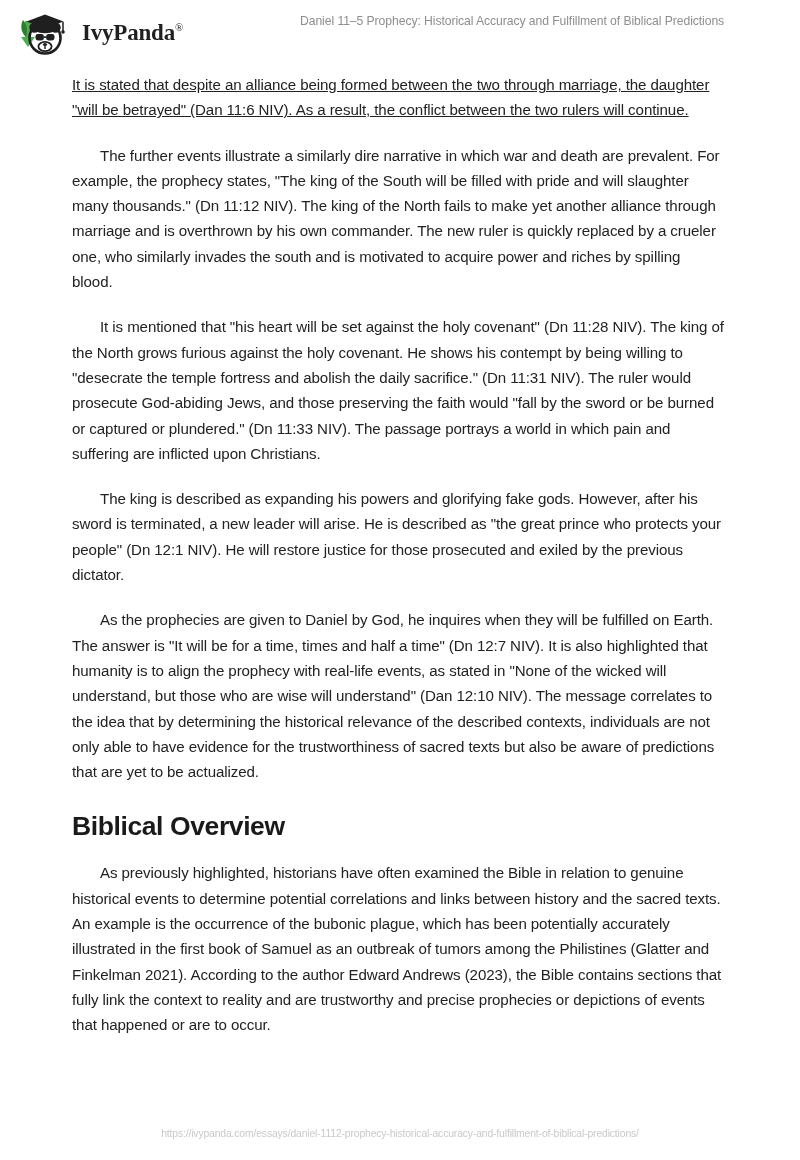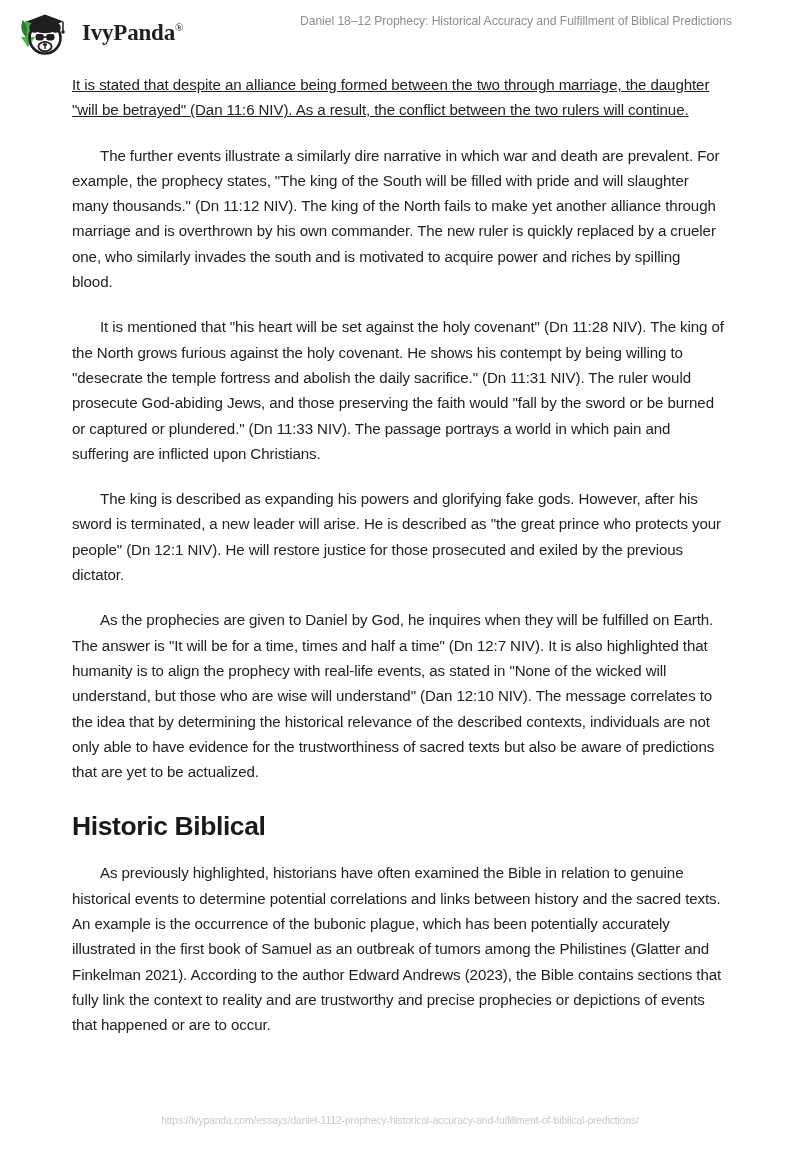--- a/index.html
+++ b/index.html
@@ -92,21 +92,21 @@
     line-height: 32px;
     font-weight: bold;
     color: #1a1a1a;
     letter-spacing: -0.4px;
   }
 
   
   .page-footer {
     position: absolute;
     left: 0;
-    bottom: 32px;
+    bottom: 19px;
     width: 800px;
     text-align: center;
   }
   .footer-url {
     font-size: 10.4px;
     color: #c9c9c9;
     letter-spacing: -0.15px;
     white-space: nowrap;
   }
 </style>
@@ -137,31 +137,31 @@
 
         <path d="M31 7.5 L49.5 14.5 L31 21.5 L12.5 14.5 Z" fill="#1f1f1f"></path>
         <path d="M22 17 L22 24 C25 27, 37 27, 40 24 L40 17 Z" fill="#1f1f1f"></path>
         <path d="M49 14.8 L49 24" stroke="#1f1f1f" stroke-width="1.5"></path>
         <circle cx="49" cy="25" r="1.8" fill="#1f1f1f"></circle>
       </svg>
     </span>
     <span class="brand-word"><span>IvyPanda</span><span class="reg">®</span></span>
   </div>
 
-  <div class="header-title">Daniel 18–12 Prophecy: Historical Accuracy and Fulfillment of Biblical Predictions</div>
+  <div class="header-title">Daniel 11–5 Prophecy: Historical Accuracy and Fulfillment of Biblical Predictions</div>
 </div>
 
 <div class="content">
 
   <p class="para no-indent">It is stated that despite an alliance being formed between the two through marriage, the daughter "will be betrayed" (Dan 11:6 NIV). As a result, the conflict between the two rulers will continue.</p>
   <p class="para">The further events illustrate a similarly dire narrative in which war and death are prevalent. For example, the prophecy states, "The king of the South will be filled with pride and will slaughter many thousands." (Dn 11:12 NIV). The king of the North fails to make yet another alliance through marriage and is overthrown by his own commander. The new ruler is quickly replaced by a crueler one, who similarly invades the south and is motivated to acquire power and riches by spilling blood.</p>
   <p class="para">It is mentioned that "his heart will be set against the holy covenant" (Dn 11:28 NIV). The king of the North grows furious against the holy covenant. He shows his contempt by being willing to "desecrate the temple fortress and abolish the daily sacrifice." (Dn 11:31 NIV). The ruler would prosecute God-abiding Jews, and those preserving the faith would "fall by the sword or be burned or captured or plundered." (Dn 11:33 NIV). The passage portrays a world in which pain and suffering are inflicted upon Christians.</p>
   <p class="para">The king is described as expanding his powers and glorifying fake gods. However, after his sword is terminated, a new leader will arise. He is described as "the great prince who protects your people" (Dn 12:1 NIV). He will restore justice for those prosecuted and exiled by the previous dictator.</p>
   <p class="para">As the prophecies are given to Daniel by God, he inquires when they will be fulfilled on Earth. The answer is "It will be for a time, times and half a time" (Dn 12:7 NIV). It is also highlighted that humanity is to align the prophecy with real-life events, as stated in "None of the wicked will understand, but those who are wise will understand" (Dan 12:10 NIV). The message correlates to the idea that by determining the historical relevance of the described contexts, individuals are not only able to have evidence for the trustworthiness of sacred texts but also be aware of predictions that are yet to be actualized.</p>
 
-  <h2 class="section-heading">Historic Biblical</h2>
+  <h2 class="section-heading">Biblical Overview</h2>
 
   <p class="para">As previously highlighted, historians have often examined the Bible in relation to genuine historical events to determine potential correlations and links between history and the sacred texts. An example is the occurrence of the bubonic plague, which has been potentially accurately illustrated in the first book of Samuel as an outbreak of tumors among the Philistines (Glatter and Finkelman 2021). According to the author Edward Andrews (2023), the Bible contains sections that fully link the context to reality and are trustworthy and precise prophecies or depictions of events that happened or are to occur.</p>
 </div>
 
 <div class="page-footer">
   <span class="footer-url">https://ivypanda.com/essays/daniel-1112-prophecy-historical-accuracy-and-fulfillment-of-biblical-predictions/</span>
 </div>
 
 </body></html>

